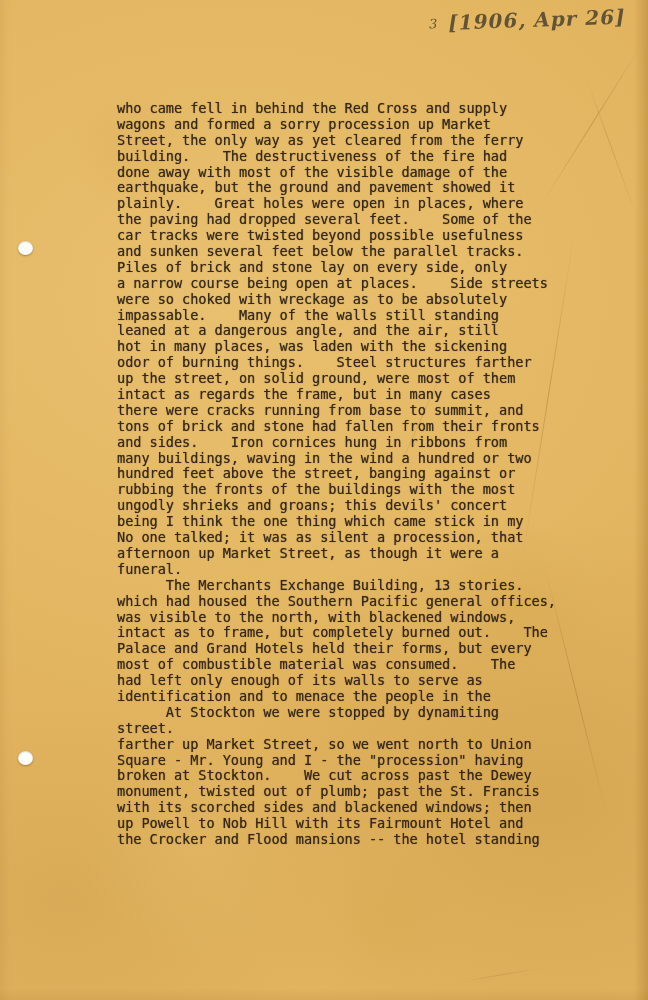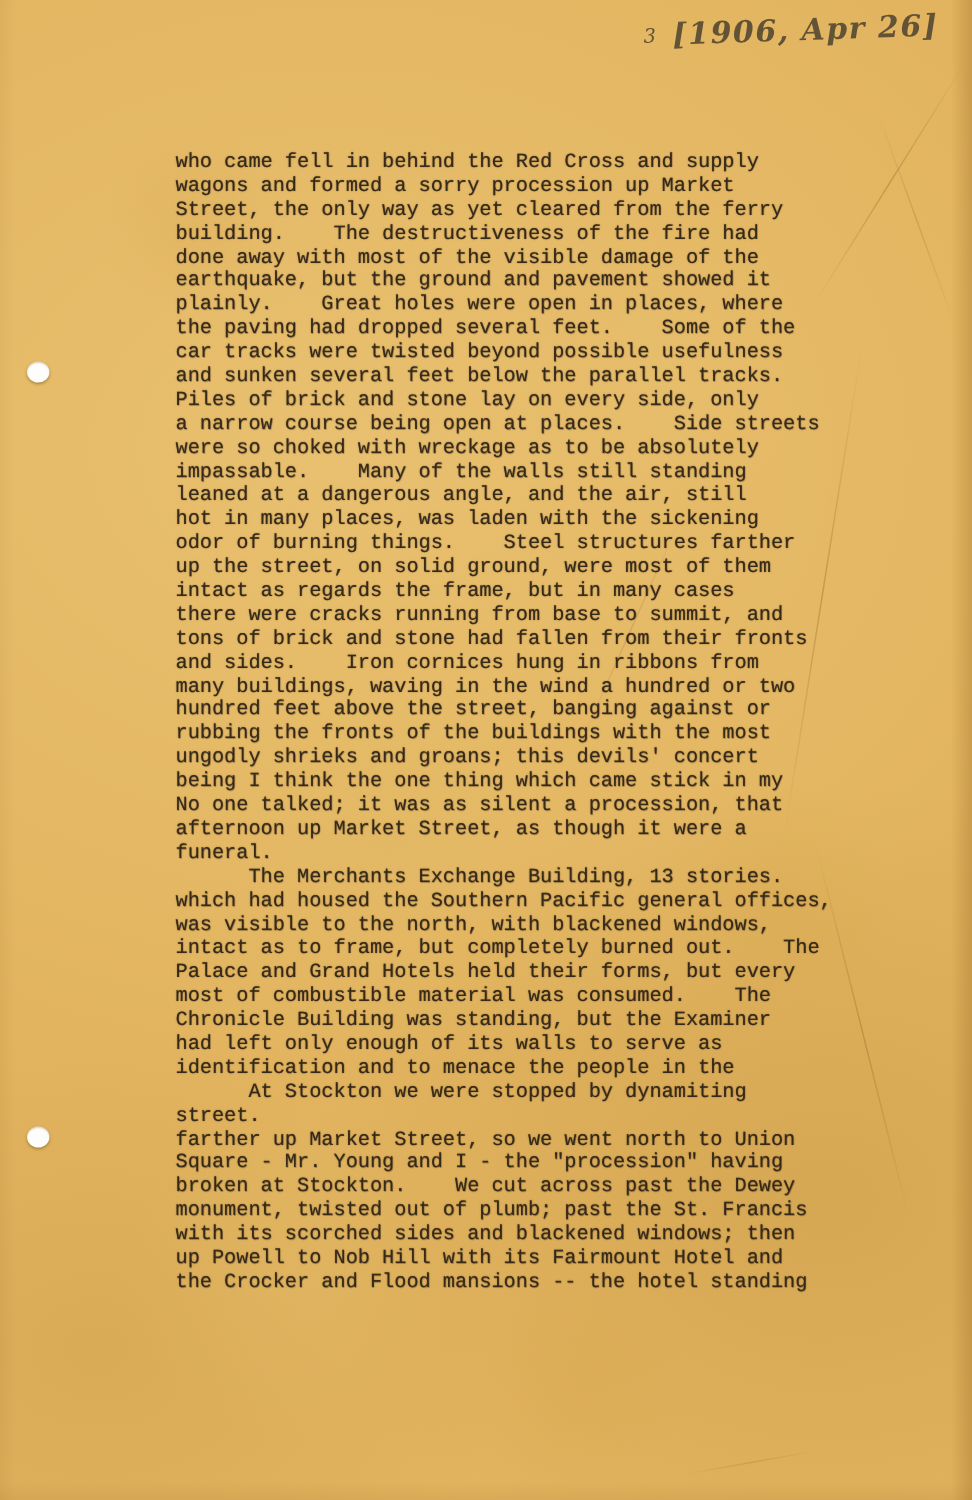--- a/index.html
+++ b/index.html
@@ -82,21 +82,20 @@
     width: 460px;
     color: rgba(44,33,20,0.88);
     font-size: 13.5px;
     line-height: 15.9px;
     text-shadow: 0 0 1px rgba(44,33,20,0.55), 0.4px 0.4px 0 rgba(44,33,20,0.25);
     letter-spacing: 0px;
   }
   .text-block .line {
     white-space: pre;
     height: 15.9px;
-    font-family: Liberation Mono, monospace;
   }
 </style>
 </head>
 <body>
 
 <div class="page">
   <div class="grain"></div>
 
   <div class="crease crease-1"></div>
   <div class="crease crease-2"></div>
@@ -139,21 +138,20 @@
       <div class="line">being I think the one thing which came stick in my</div>
       <div class="line">No one talked; it was as silent a procession, that</div>
       <div class="line">afternoon up Market Street, as though it were a</div>
       <div class="line">funeral.</div>
       <div class="line">      The Merchants Exchange Building, 13 stories.</div>
       <div class="line">which had housed the Southern Pacific general offices,</div>
       <div class="line">was visible to the north, with blackened windows,</div>
       <div class="line">intact as to frame, but completely burned out.    The</div>
       <div class="line">Palace and Grand Hotels held their forms, but every</div>
       <div class="line">most of combustible material was consumed.    The</div>
-      <div class="line">Chronicle Building was standing, but the Examiner</div>
       <div class="line">had left only enough of its walls to serve as</div>
       <div class="line">identification and to menace the people in the</div>
       <div class="line">      At Stockton we were stopped by dynamiting</div>
       <div class="line">street.</div>
       <div class="line">farther up Market Street, so we went north to Union</div>
       <div class="line">Square - Mr. Young and I - the "procession" having</div>
       <div class="line">broken at Stockton.    We cut across past the Dewey</div>
       <div class="line">monument, twisted out of plumb; past the St. Francis</div>
       <div class="line">with its scorched sides and blackened windows; then</div>
       <div class="line">up Powell to Nob Hill with its Fairmount Hotel and</div>

